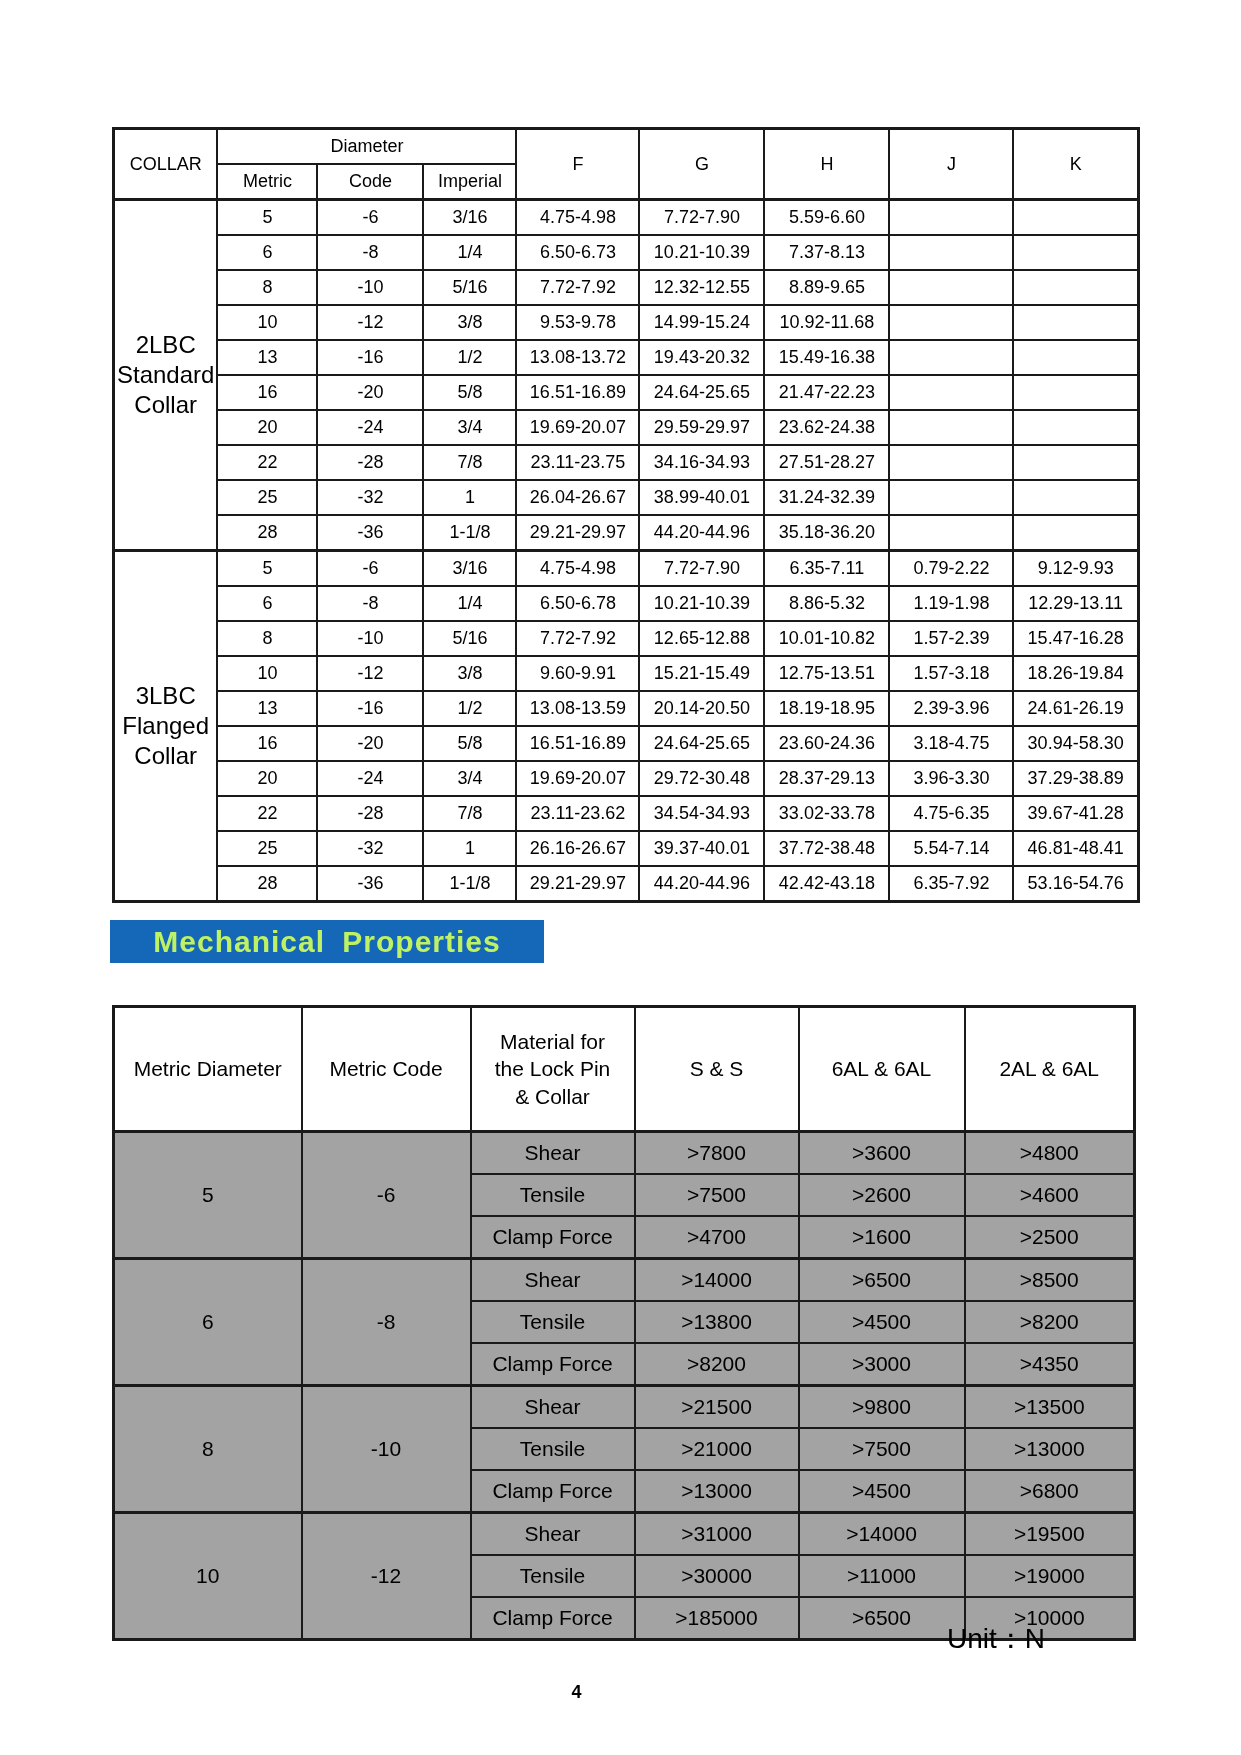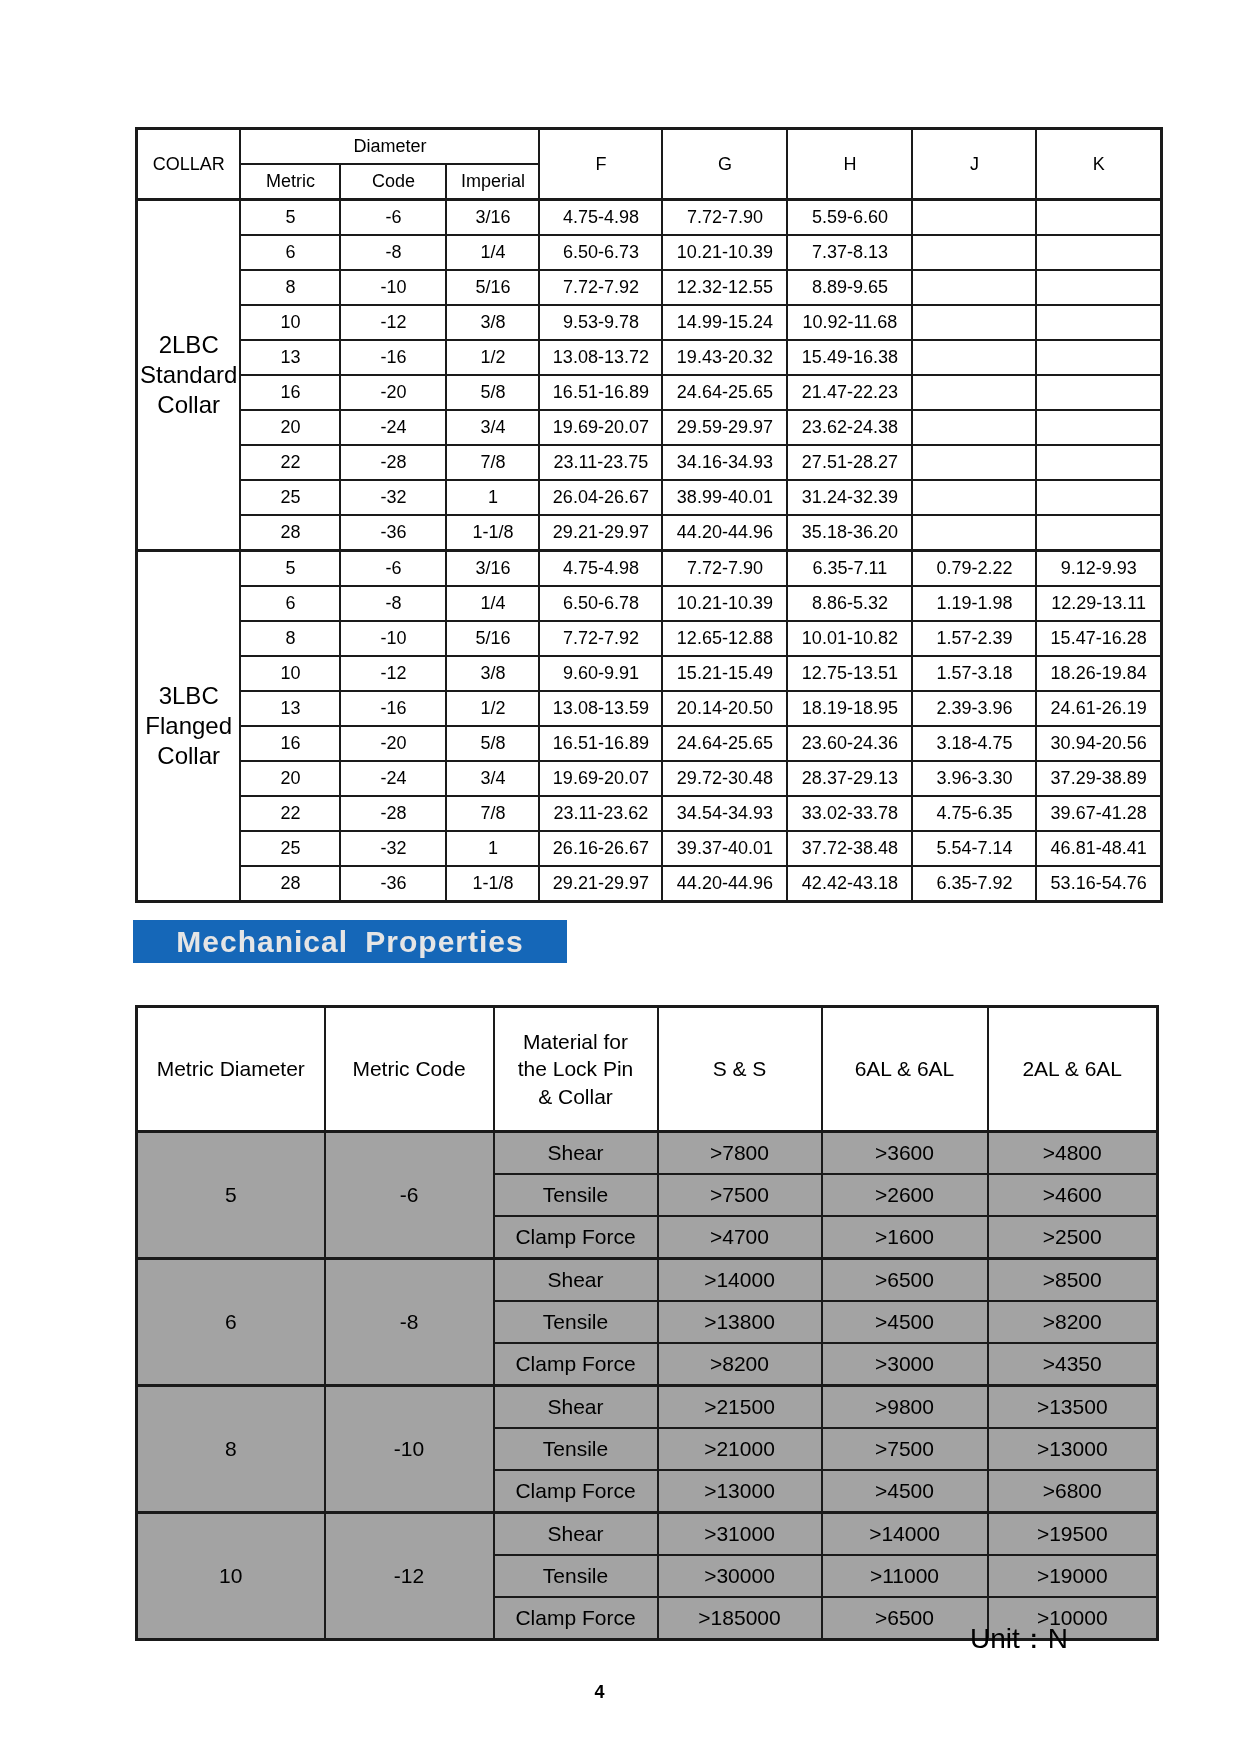--- a/index.html
+++ b/index.html
@@ -4,21 +4,20 @@
 <style>
   html, body { margin: 0; padding: 0; background: #ffffff; }
   .page {
     position: relative;
     width: 1153px;
     height: 1755px;
     background: #ffffff;
     font-family: "Liberation Sans", sans-serif;
     color: #000;
     overflow: hidden;
-    margin-left: 23px;
   }
 
   table { border-collapse: collapse; table-layout: fixed; }
 
   
   .dim-table {
     position: absolute;
     left: 112px;
     top: 127px;
     border: 3px solid #1a1a1a;
@@ -38,21 +37,21 @@
   .dim-table td.group-label { font-size: 24px; line-height: 1.25; }
 
   
   .banner {
     position: absolute;
     left: 110px;
     top: 920px;
     width: 434px;
     height: 43px;
     background: #1567b8;
-    color: #e5e5e5;
+    color: #bef264;
     font-size: 30px;
     font-weight: bold;
     display: flex;
     align-items: center;
     justify-content: center;
     letter-spacing: 1px;
     word-spacing: 8px;
   }
 
   
@@ -290,21 +289,21 @@
           <td>24.61-26.19</td>
         </tr>
         <tr>
           <td>16</td>
           <td>-20</td>
           <td>5/8</td>
           <td>16.51-16.89</td>
           <td>24.64-25.65</td>
           <td>23.60-24.36</td>
           <td>3.18-4.75</td>
-          <td>30.94-20.56</td>
+          <td>30.94-58.30</td>
         </tr>
         <tr>
           <td>20</td>
           <td>-24</td>
           <td>3/4</td>
           <td>19.69-20.07</td>
           <td>29.72-30.48</td>
           <td>28.37-29.13</td>
           <td>3.96-3.30</td>
           <td>37.29-38.89</td>

